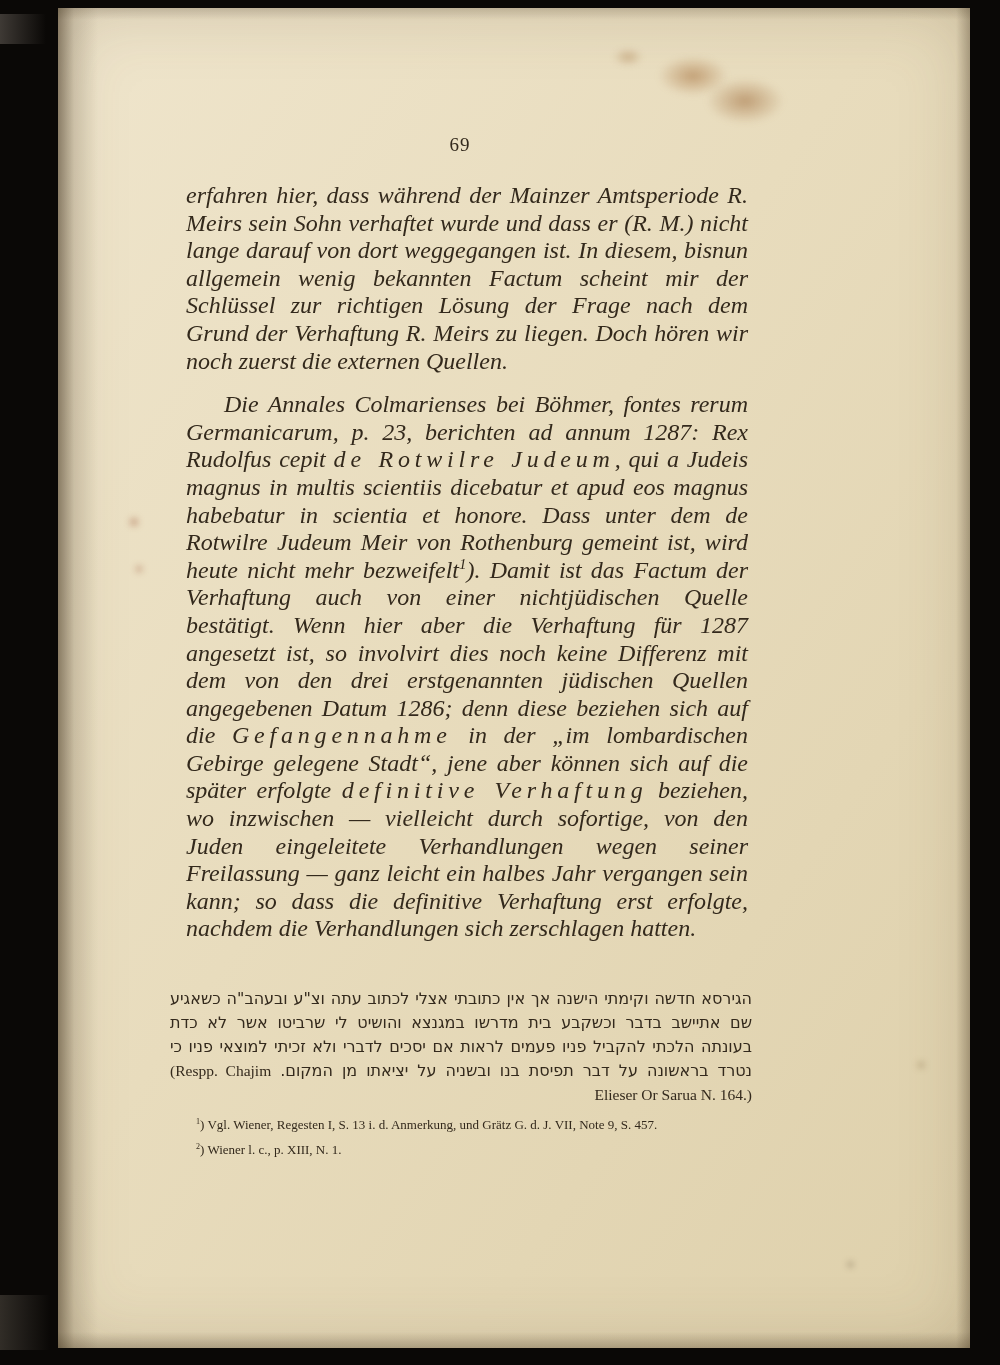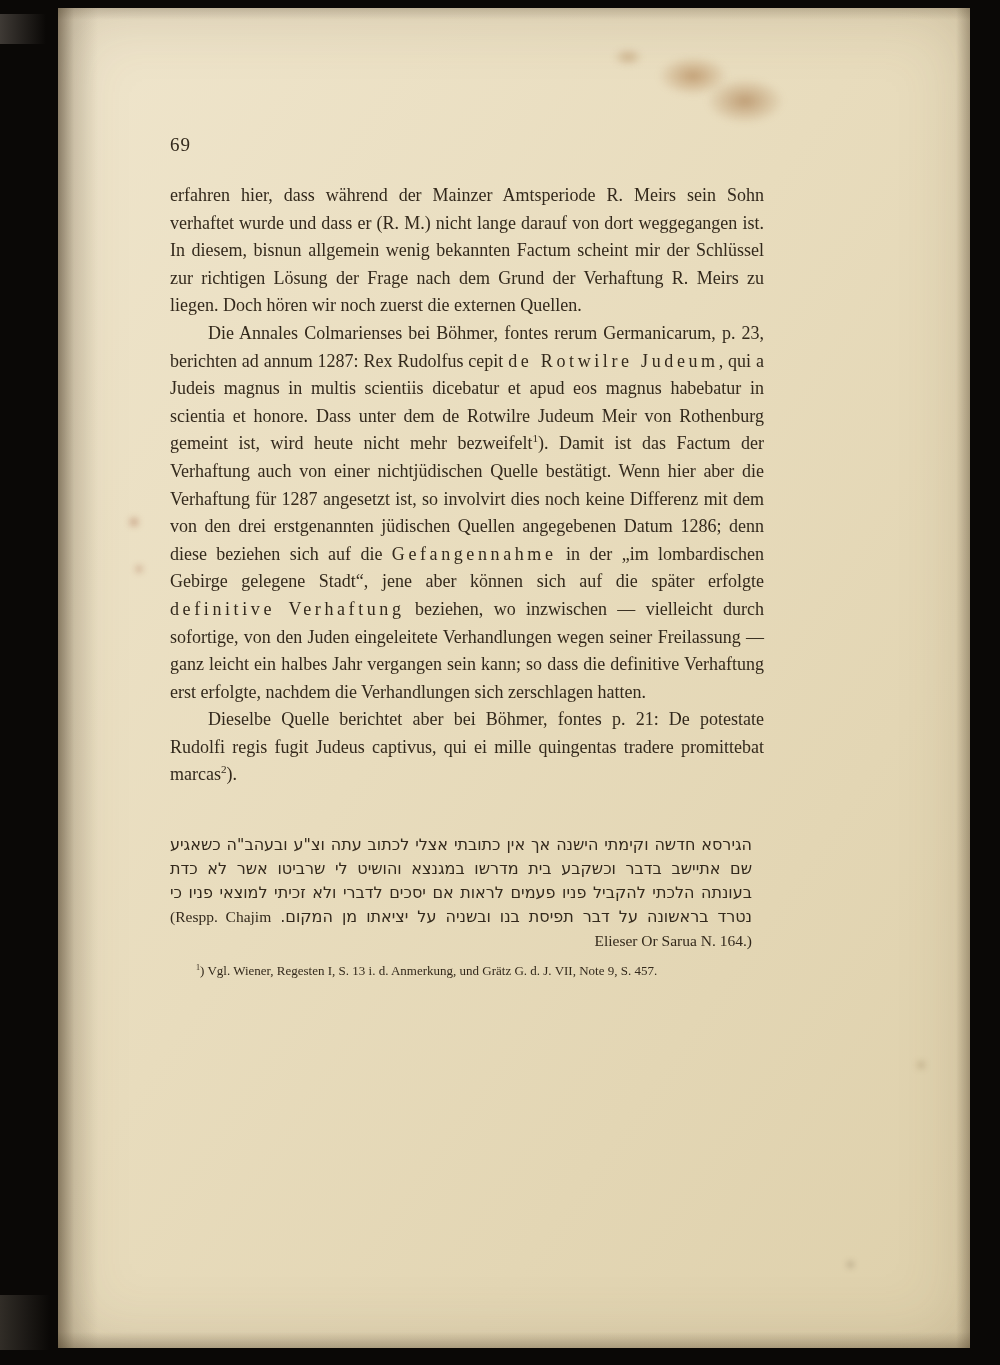--- a/index.html
+++ b/index.html
@@ -33,25 +33,25 @@
   .stain-b{left:648px;top:70px;width:78px;height:46px;background:radial-gradient(closest-side,rgba(150,95,45,.5),rgba(150,95,45,0));}
   .stain-c{left:555px;top:40px;width:30px;height:18px;background:radial-gradient(closest-side,rgba(160,110,60,.4),rgba(160,110,60,0));}
   .stain-d{left:70px;top:508px;width:12px;height:12px;background:radial-gradient(closest-side,rgba(150,70,40,.55),rgba(150,70,40,0));}
   .stain-e{left:76px;top:556px;width:10px;height:10px;background:radial-gradient(closest-side,rgba(150,70,40,.5),rgba(150,70,40,0));}
   .stain-f{left:858px;top:1052px;width:10px;height:10px;background:radial-gradient(closest-side,rgba(120,90,50,.45),rgba(120,90,50,0));}
   .stain-g{left:788px;top:1252px;width:9px;height:9px;background:radial-gradient(closest-side,rgba(90,70,45,.5),rgba(90,70,45,0));}
 
   
   .textblock{position:absolute;left:112px;top:126px;width:594px;color:#33291c;}
   .pagenum{
-    text-align:left;font-size:19px;letter-spacing:1px;
+    text-align:center;font-size:19px;letter-spacing:1px;
     padding-right:14px;margin:0 0 26px 0;
   }
-  .para{font-size:18px;line-height:27.6px;text-align:justify;margin:0;
-        text-rendering:optimizeLegibility;}
+  .para{font-size:24px;line-height:27.6px;text-align:justify;margin:16px;
+        text-rendering:optimizeLegibility;font-style:italic;}
   .para.indent{text-indent:38px;}
   .sperr{letter-spacing:.2em;}
   sup.fnref{font-size:.62em;line-height:0;vertical-align:super;}
   .footnotes{margin-top:44px;}
   .hebrew{
     direction:rtl;text-align:justify;
     font-family:"DejaVu Sans",sans-serif;
     font-size:16px;line-height:24px;color:#33291c;margin:0 12px 6px 0;
   }
   .latinref{
@@ -81,26 +81,26 @@
     <div class="stain stain-g"></div>
 
     <div class="textblock">
 
       <p class="pagenum">69</p>
 
       <p class="para"><span>erfahren hier, dass während der Mainzer Amtsperiode R. Meirs sein Sohn verhaftet wurde und dass er (R. M.) nicht lange darauf von dort weggegangen ist. In diesem, bisnun allgemein wenig bekannten Factum scheint mir der Schlüssel zur richtigen Lösung der Frage nach dem Grund der Verhaftung R. Meirs zu liegen. Doch hören wir noch zuerst die externen Quellen.</span></p>
 
       <p class="para indent"><span>Die Annales Colmarienses bei Böhmer, fontes rerum Germanicarum, p. 23, berichten ad annum 1287: Rex Rudolfus cepit </span><span class="sperr">de Rotwilre Judeum</span><span>, qui a Judeis magnus in multis scientiis dicebatur et apud eos magnus habebatur in scientia et honore. Dass unter dem de Rotwilre Judeum Meir von Rothenburg gemeint ist, wird heute nicht mehr bezweifelt</span><sup class="fnref">1</sup><span>). Damit ist das Factum der Verhaftung auch von einer nichtjüdischen Quelle bestätigt. Wenn hier aber die Verhaftung für 1287 angesetzt ist, so involvirt dies noch keine Differenz mit dem von den drei erstgenannten jüdischen Quellen angegebenen Datum 1286; denn diese beziehen sich auf die </span><span class="sperr">Gefangennahme</span><span> in der „im lombardischen Gebirge gelegene Stadt“, jene aber können sich auf die später erfolgte </span><span class="sperr">definitive Verhaftung</span><span> beziehen, wo inzwischen — vielleicht durch sofortige, von den Juden eingeleitete Verhandlungen wegen seiner Freilassung — ganz leicht ein halbes Jahr vergangen sein kann; so dass die definitive Verhaftung erst erfolgte, nachdem die Verhandlungen sich zerschlagen hatten.</span></p>
 
-      <p class="para indent"><span>Dieselbe Quelle berichtet aber bei Böhmer, fontes p. 21: De potestate Rudolfi regis fugit Judeus captivus, qui ei mille quingentas tradere promittebat marcas</span><sup class="fnref">2</sup><span>).</span></p>
 
       <div class="footnotes">
 
         <p class="hebrew"><span>הגירסא חדשה וקימתי הישנה אך אין כתובתי אצלי לכתוב עתה וצ"ע ובעהב"ה כשאגיע שם אתיישב בדבר וכשקבע בית מדרשו במגנצא והושיט לי שרביטו אשר לא כדת בעונתה הלכתי להקביל פניו פעמים לראות אם יסכים לדברי ולא זכיתי למוצאי פניו כי נטרד בראשונה על דבר תפיסת בנו ובשניה על יציאתו מן המקום. </span><span class="latinref">(Respp. Chajim Elieser Or Sarua N. 164.)</span></p>
 
         <p class="fnote"><sup class="fnref">1</sup><span>) Vgl. Wiener, Regesten I, S. 13 i. d. Anmerkung, und Grätz G. d. J. VII, Note 9, S. 457.</span></p>
 
+        <p class="fnote"><sup class="fnref">2</sup><span>) Wiener l. c., p. XIII, N. 1.</span></p>
 
       </div>
 
     </div>
   </div>
 </div>
 
 </body></html>

